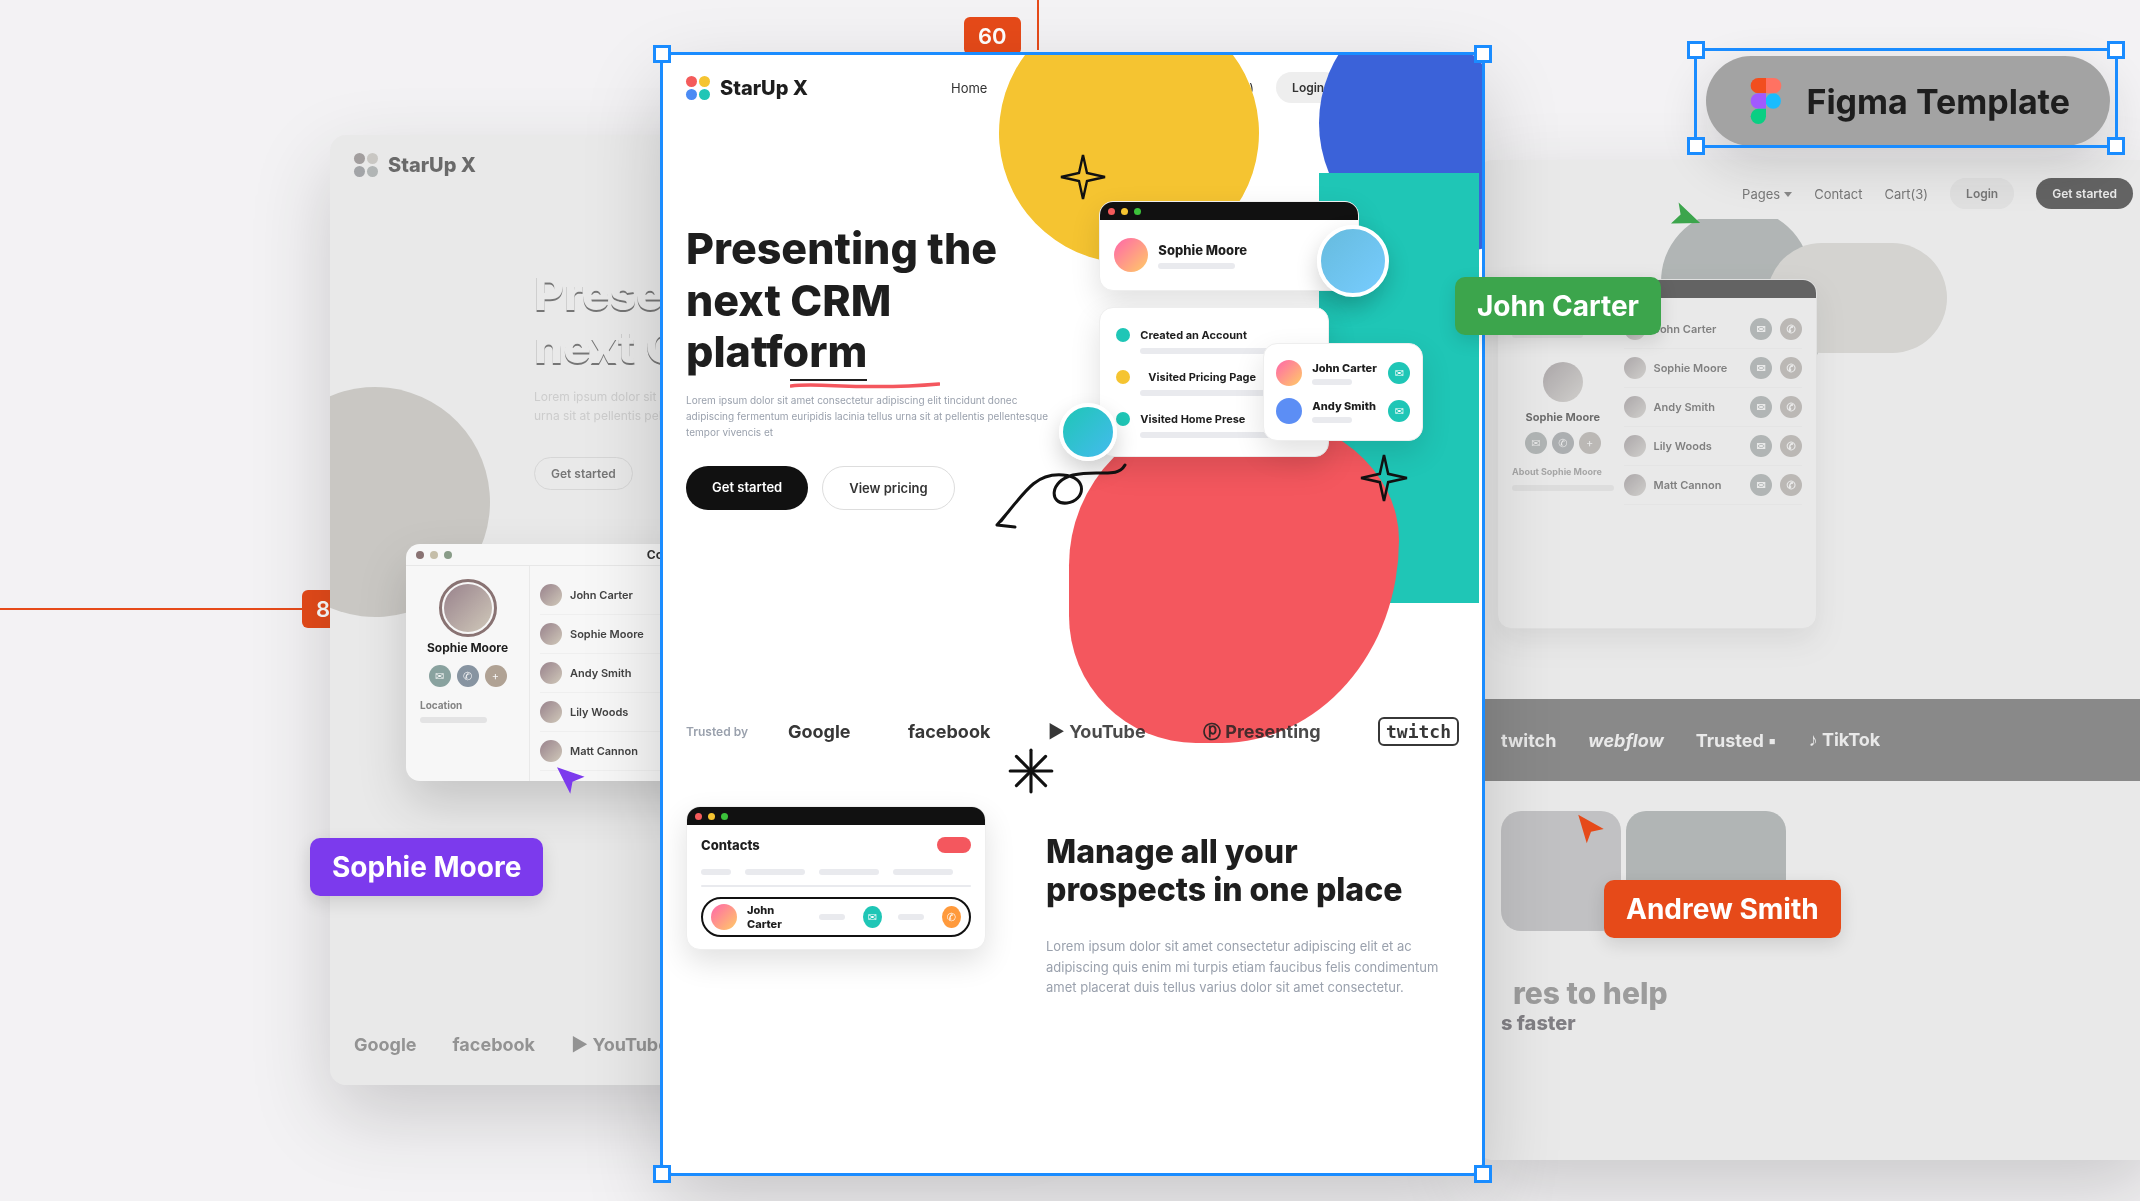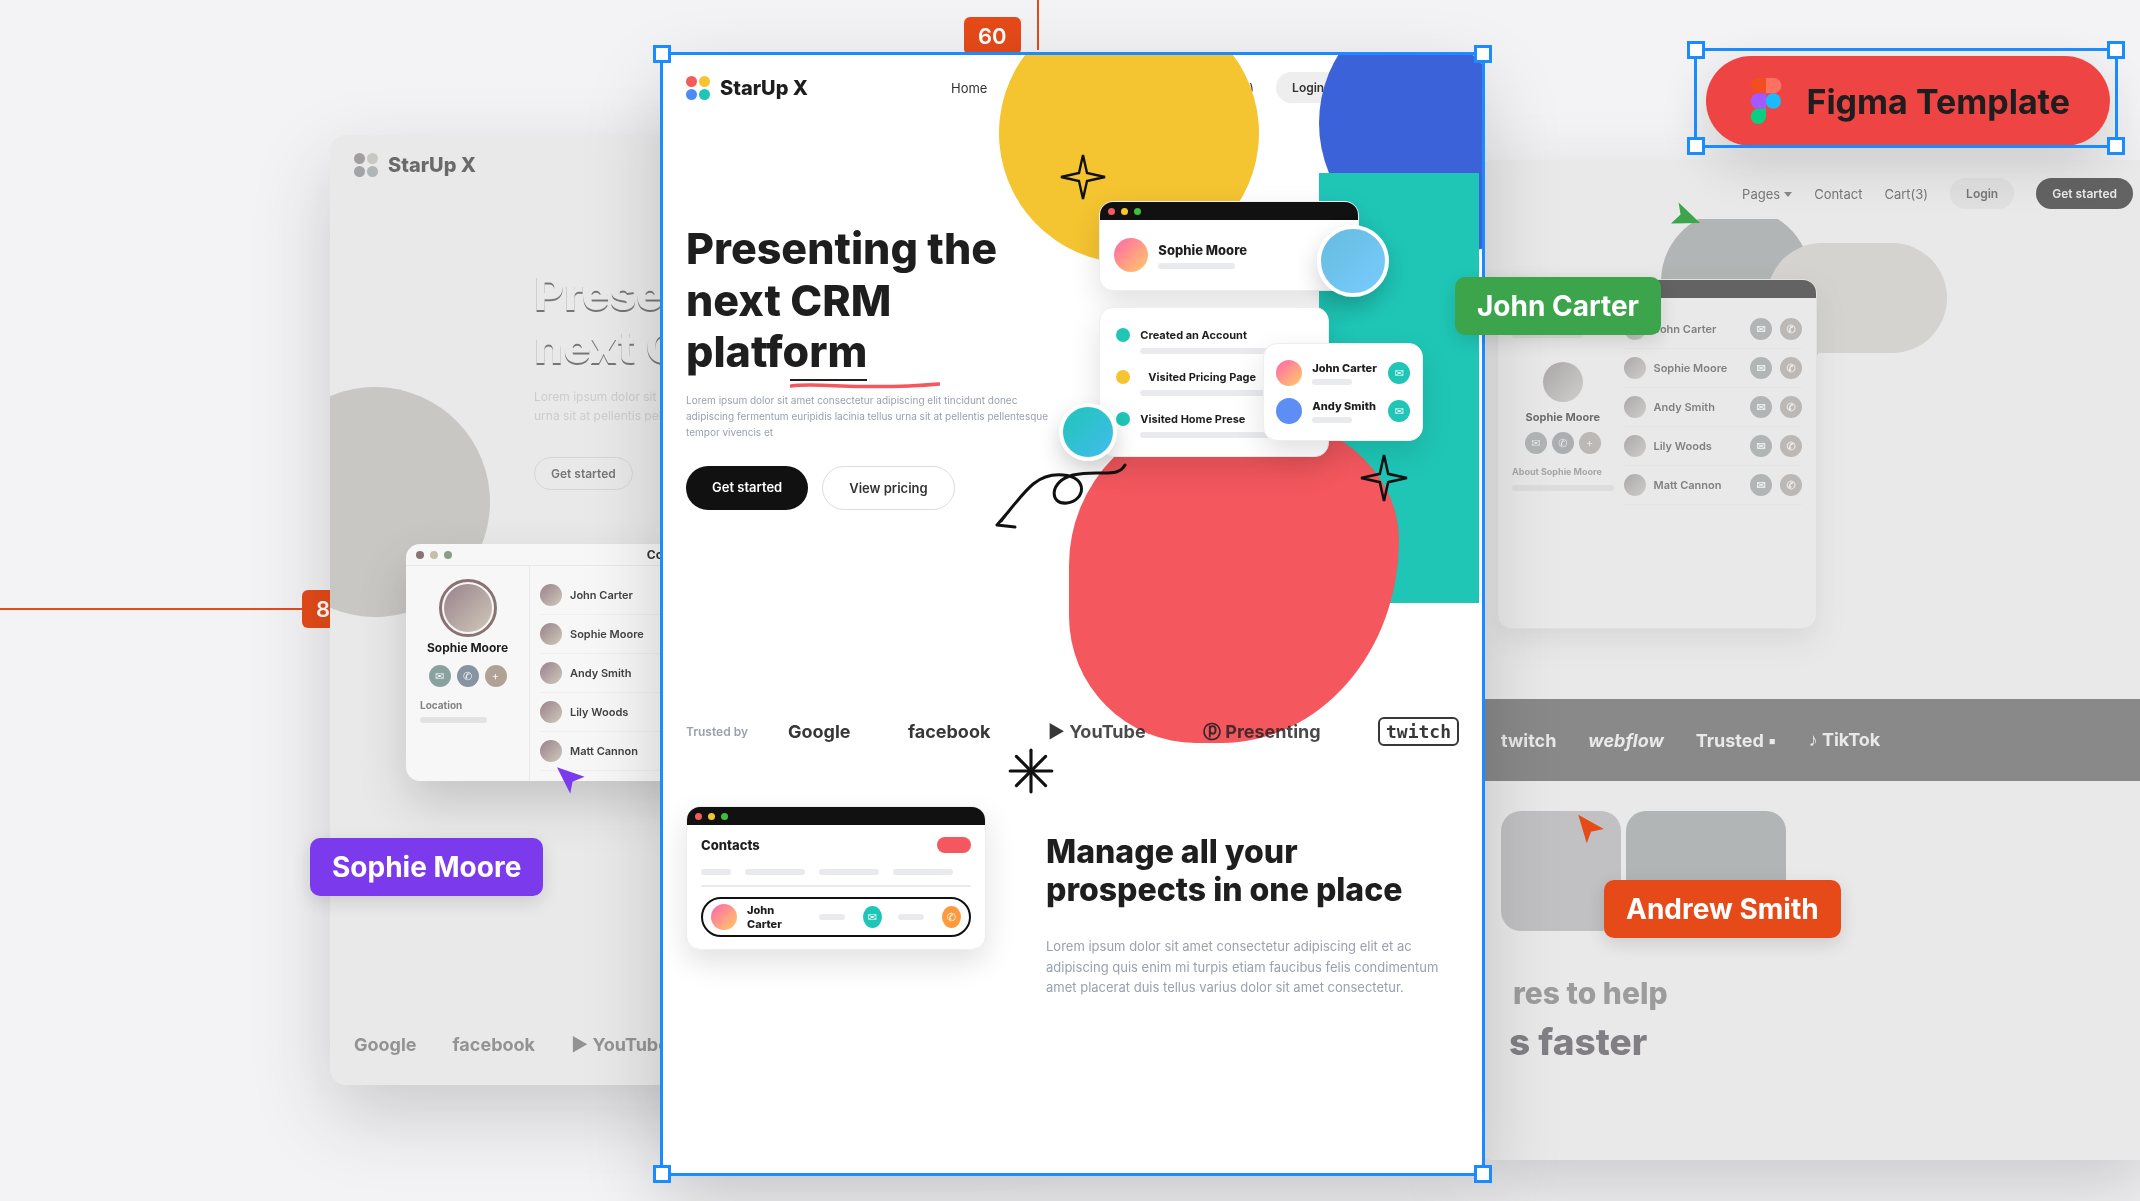--- a/index.html
+++ b/index.html
@@ -26,21 +26,21 @@
 
   
   .dim-badge{position:absolute;background:#E64A19;color:#fff;font-weight:600;font-size:22px;border-radius:6px;padding:6px 14px}
 
   
   .guide-h,.guide-v{position:absolute;background:#E64A19}
   .guide-h{height:2px}
   .guide-v{width:2px}
 
   
-  .figma-badge{position:absolute;background:#ef4444;border-radius:55px;padding:22px 40px;display:flex;gap:20px;align-items:center;box-shadow:0 18px 50px rgba(30,30,30,.16)}
+  .figma-badge{position:absolute;background:#a3a3a3;border-radius:55px;padding:22px 40px;display:flex;gap:20px;align-items:center;box-shadow:0 18px 50px rgba(30,30,30,.16)}
   .figma-badge span{font-size:34px;font-weight:700}
 
   
   .cursor-label{position:absolute;color:#fff;font-size:28px;font-weight:700;border-radius:10px;padding:12px 22px;box-shadow:0 6px 18px rgba(0,0,0,.12)}
   .cursor-label.purple{background:var(--purple)}
   .cursor-label.green{background:var(--green)}
   .cursor-label.orange{background:var(--orange)}
 
   
   .art{position:absolute;width:820px;border-radius:16px;background:#fff;overflow:hidden;box-shadow:0 30px 80px rgba(0,0,0,.18)}
@@ -281,21 +281,21 @@
         <span style="font-style:italic">webflow</span>
         <span><span>Trusted</span> ▪</span>
         <span>♪ <span>TikTok</span></span>
     </div>
     <div style="padding:30px 24px">
       <div class="blob" style="position:relative;display:inline-block;width:120px;height:120px;background:#a7b9ed;border-radius:20px;vertical-align:top"></div>
       <div class="blob" style="position:relative;display:inline-block;width:160px;height:120px;background:var(--teal);border-radius:20px"></div>
     </div>
     <div style="padding:0 24px">
       <h2 style="font-size:30px;font-weight:800;color:#777;margin:10px 12px 0"><span>res to help</span></h2>
-      <h2 style="font-size:37px;font-weight:800;color:#6d28d9;margin:8px"><span>s faster</span></h2>
+      <h2 style="font-size:20px;font-weight:800;color:#6d28d9;margin:0"><span>s faster</span></h2>
     </div>
   </div>
 
   <div class="art" style="left:662px;top:54px;width:821px;height:1120px">
 
     <div class="navbar">
       <div class="brand">
         <div class="brand-dot">
             <span class="a"></span>
             <span class="b"></span>

